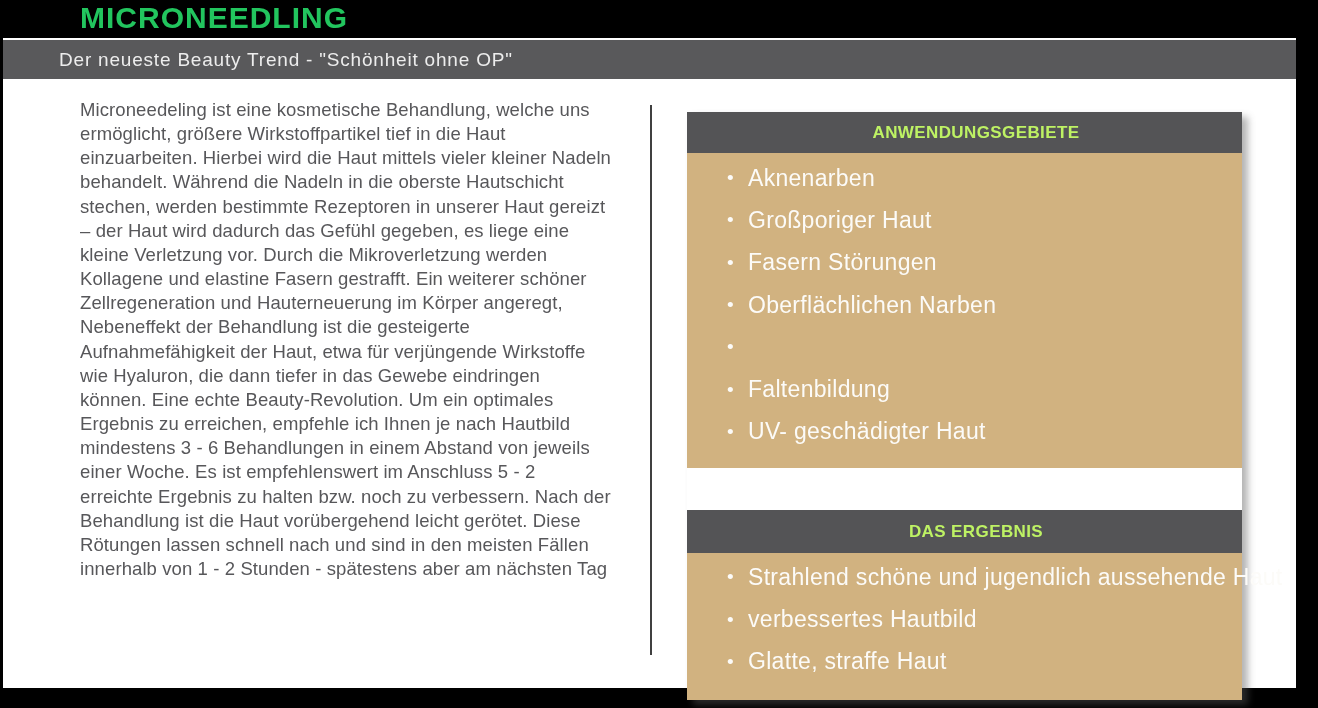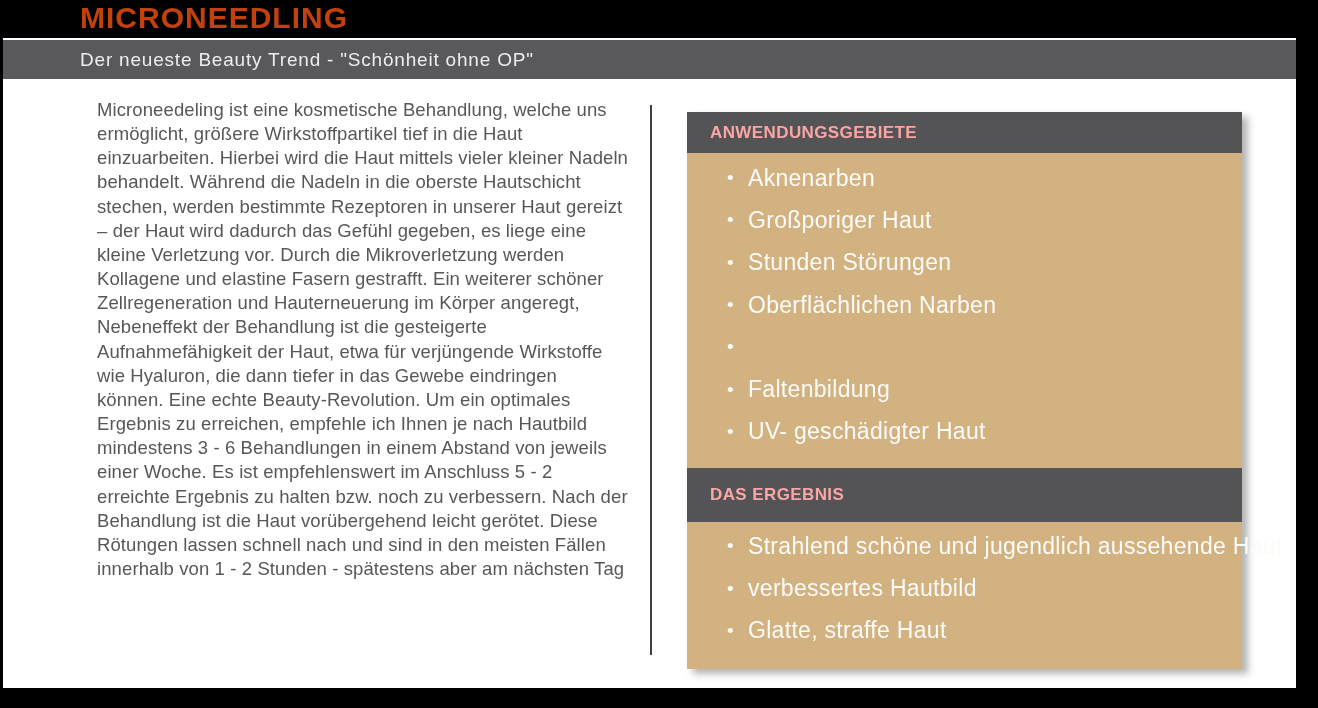--- a/index.html
+++ b/index.html
@@ -3,55 +3,55 @@
 <meta charset="utf-8">
 <style>
   html,body{margin:0;padding:0;}
   body{
     width:1318px;height:708px;background:#000;position:relative;
     overflow:hidden;font-family:"Liberation Sans",sans-serif;
   }
   .doc-title{
     position:absolute;left:80px;top:1px;
     font-size:30px;font-weight:bold;letter-spacing:1px;
-    color:#c2410c;white-space:nowrap;
+    color:#22c55e;white-space:nowrap;
   }
   .page{
     position:absolute;left:3px;top:38px;width:1293px;height:650px;
     background:#ffffff;
   }
   .banner{
     position:absolute;left:0;top:2px;width:100%;height:39px;
     background:#59595b;
   }
   .banner-text{
-    padding-left:77px;line-height:39px;font-size:19px;
+    padding-left:56px;line-height:39px;font-size:19px;
     letter-spacing:0.8px;color:#ededed;white-space:nowrap;
   }
   .article{
-    position:absolute;left:94px;top:60px;width:562px;
+    position:absolute;left:77px;top:60px;width:562px;
   }
   .article .line{
     font-size:18.5px;line-height:24.15px;color:#57575a;
     letter-spacing:0.1px;white-space:nowrap;
   }
   .divider{
     position:absolute;left:647px;top:67px;width:2px;height:550px;
     background:#404040;
   }
   .panel-stack{
     position:absolute;left:684px;top:74px;width:555px;
     box-shadow:6px 5px 7px rgba(90,90,90,0.45);
   }
   .panel-header{
-    background:#545456;color:#fca5a5;display:flex;align-items:center;
-    padding-left:23px;font-weight:bold;font-size:17px;letter-spacing:0.4px;
+    background:#545456;color:#bef264;display:flex;align-items:center;
+    padding-left:23px;font-weight:bold;font-size:17px;letter-spacing:0.4px;justify-content:center;
   }
   .panel-header.h1{height:41px;}
-  .panel-header.h2{height:54px;}
+  .panel-header.h2{height:43px;margin-top:42px;}
   .bullet-list{
     background:#d1b280;list-style:none;margin:0;
   }
   .bullet-list.first{padding:4px 0 15px 0;}
   .bullet-list.second{padding:3px 0 17px 0;}
   .bullet-list li{
     height:42.3px;display:flex;align-items:center;
   }
   .bullet-dot{
     margin-left:40px;width:21px;flex:0 0 21px;
@@ -106,21 +106,21 @@
       <li>
         <span class="bullet-dot">•</span>
         <span class="item-label">Aknenarben</span>
       </li>
       <li>
         <span class="bullet-dot">•</span>
         <span class="item-label">Großporiger Haut</span>
       </li>
       <li>
         <span class="bullet-dot">•</span>
-        <span class="item-label">Stunden Störungen</span>
+        <span class="item-label">Fasern Störungen</span>
       </li>
       <li>
         <span class="bullet-dot">•</span>
         <span class="item-label">Oberflächlichen Narben</span>
       </li>
       <li>
         <span class="bullet-dot">•</span>
       </li>
       <li>
         <span class="bullet-dot">•</span>

